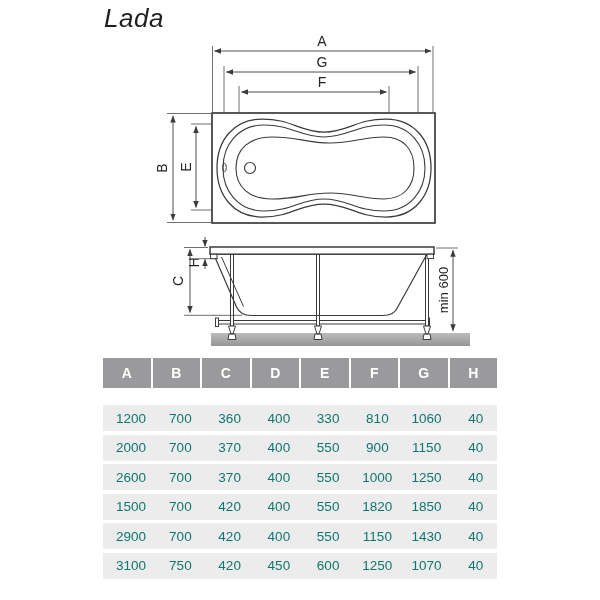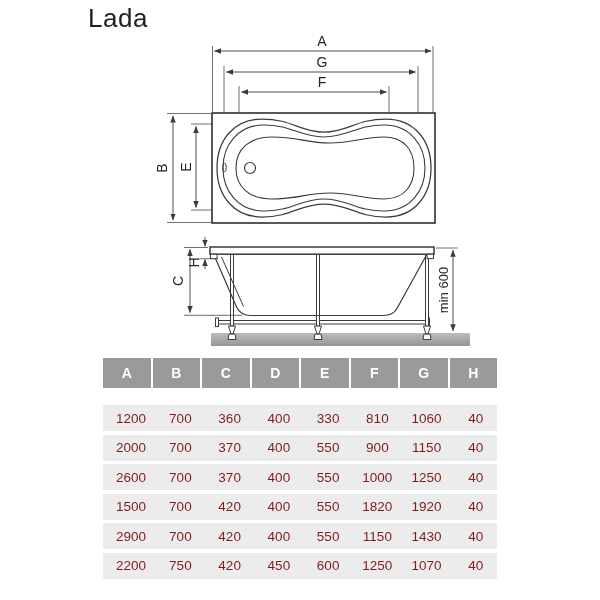--- a/index.html
+++ b/index.html
@@ -1,28 +1,28 @@
 <!DOCTYPE html>
 <html><head>
 <meta charset="utf-8">
 <style>
   html,body{margin:0;padding:0;background:#fff;}
   .page{position:relative;width:600px;height:600px;background:#fff;overflow:hidden;
         font-family:"Liberation Sans",sans-serif;}
-  .title{position:absolute;left:88px;top:3px;font-size:26px;font-weight:500;
-         color:#1f1f1f;letter-spacing:.5px;}
+  .title{position:absolute;left:104px;top:3px;font-size:26px;font-weight:500;
+         color:#1f1f1f;letter-spacing:.5px;font-style:italic;}
   .drawing-svg{position:absolute;left:0;top:0;}
   
   .spec-table{position:absolute;left:103px;top:358px;width:394px;}
   .thead{display:grid;grid-template-columns:repeat(8,1fr);gap:2px;height:30px;margin-bottom:17px;}
   .th{background:#9a9a9c;color:#ffffff;font-weight:bold;font-size:14px;
       display:flex;align-items:center;justify-content:center;}
   .tr{display:grid;grid-template-columns:repeat(8,1fr);height:26px;background:#ececec;
       margin-bottom:3.5px;}
-  .td{display:flex;align-items:center;justify-content:center;font-size:13.5px;color:#7f1d1d;margin-left:7px;}
+  .td{display:flex;align-items:center;justify-content:center;font-size:13.5px;color:#0f766e;margin-left:7px;}
   
   .dim-label{font-family:"Liberation Sans",sans-serif;font-size:14px;fill:#242424;}
   .dim-label-sm{font-family:"Liberation Sans",sans-serif;font-size:13px;fill:#242424;}
 </style>
 </head>
 <body>
 
 <div class="page">
 
   <div class="title">Lada</div>
@@ -164,35 +164,35 @@
           <div class="td">1250</div>
           <div class="td">40</div>
         </div>
         <div class="tr">
           <div class="td">1500</div>
           <div class="td">700</div>
           <div class="td">420</div>
           <div class="td">400</div>
           <div class="td">550</div>
           <div class="td">1820</div>
-          <div class="td">1920</div>
+          <div class="td">1850</div>
           <div class="td">40</div>
         </div>
         <div class="tr">
           <div class="td">2900</div>
           <div class="td">700</div>
           <div class="td">420</div>
           <div class="td">400</div>
           <div class="td">550</div>
           <div class="td">1150</div>
           <div class="td">1430</div>
           <div class="td">40</div>
         </div>
         <div class="tr">
-          <div class="td">2200</div>
+          <div class="td">3100</div>
           <div class="td">750</div>
           <div class="td">420</div>
           <div class="td">450</div>
           <div class="td">600</div>
           <div class="td">1250</div>
           <div class="td">1070</div>
           <div class="td">40</div>
         </div>
       </div>
   </div>

